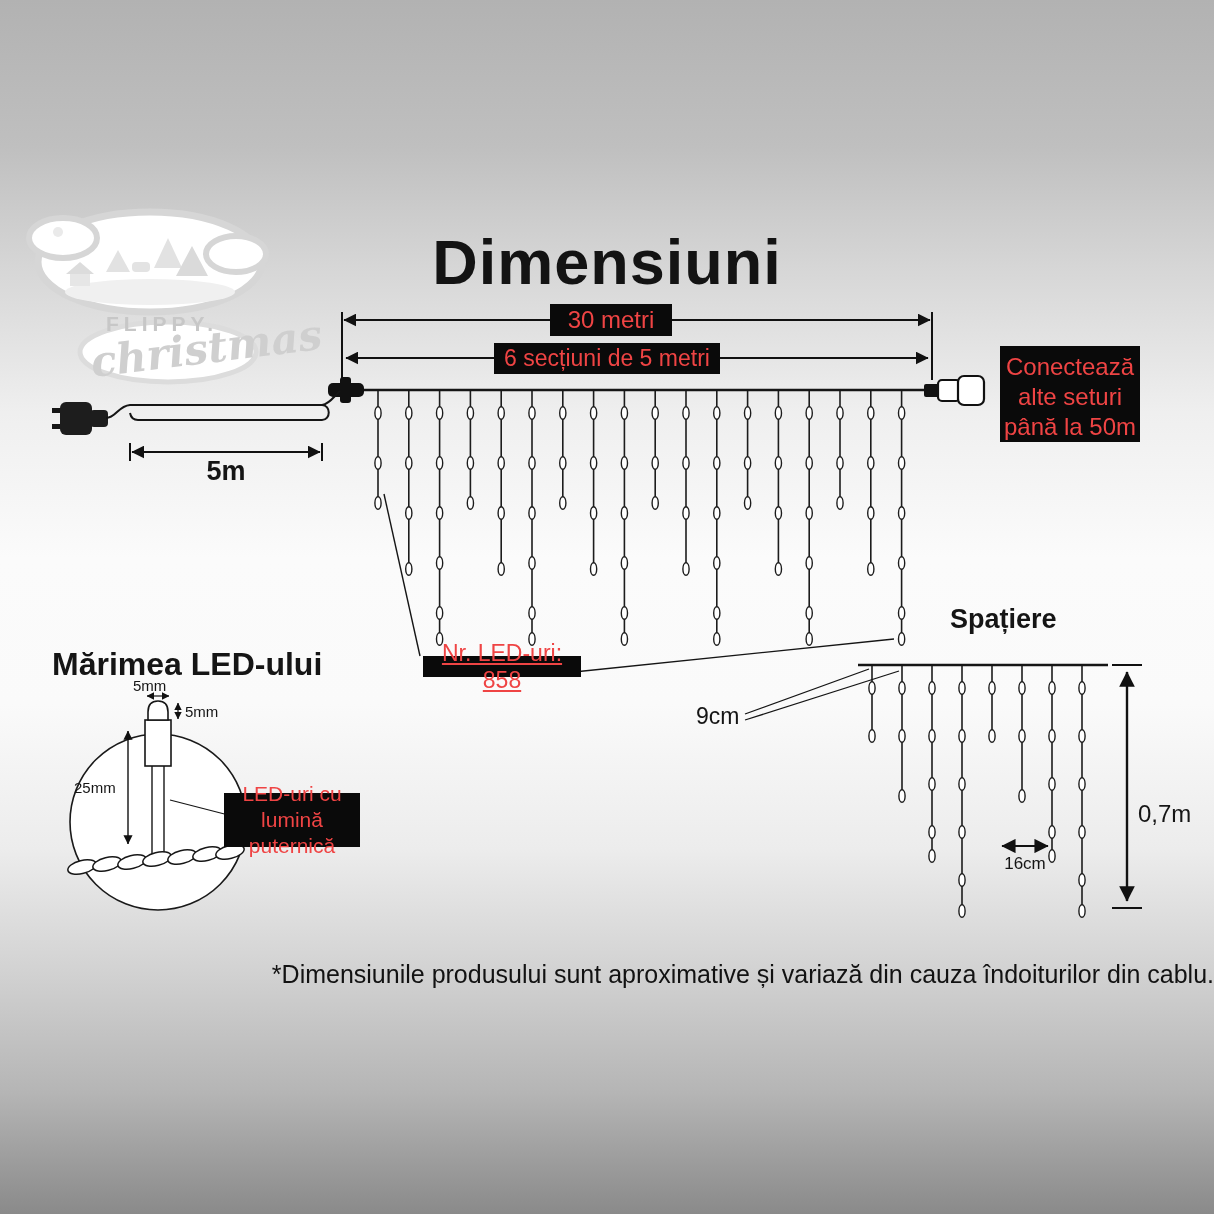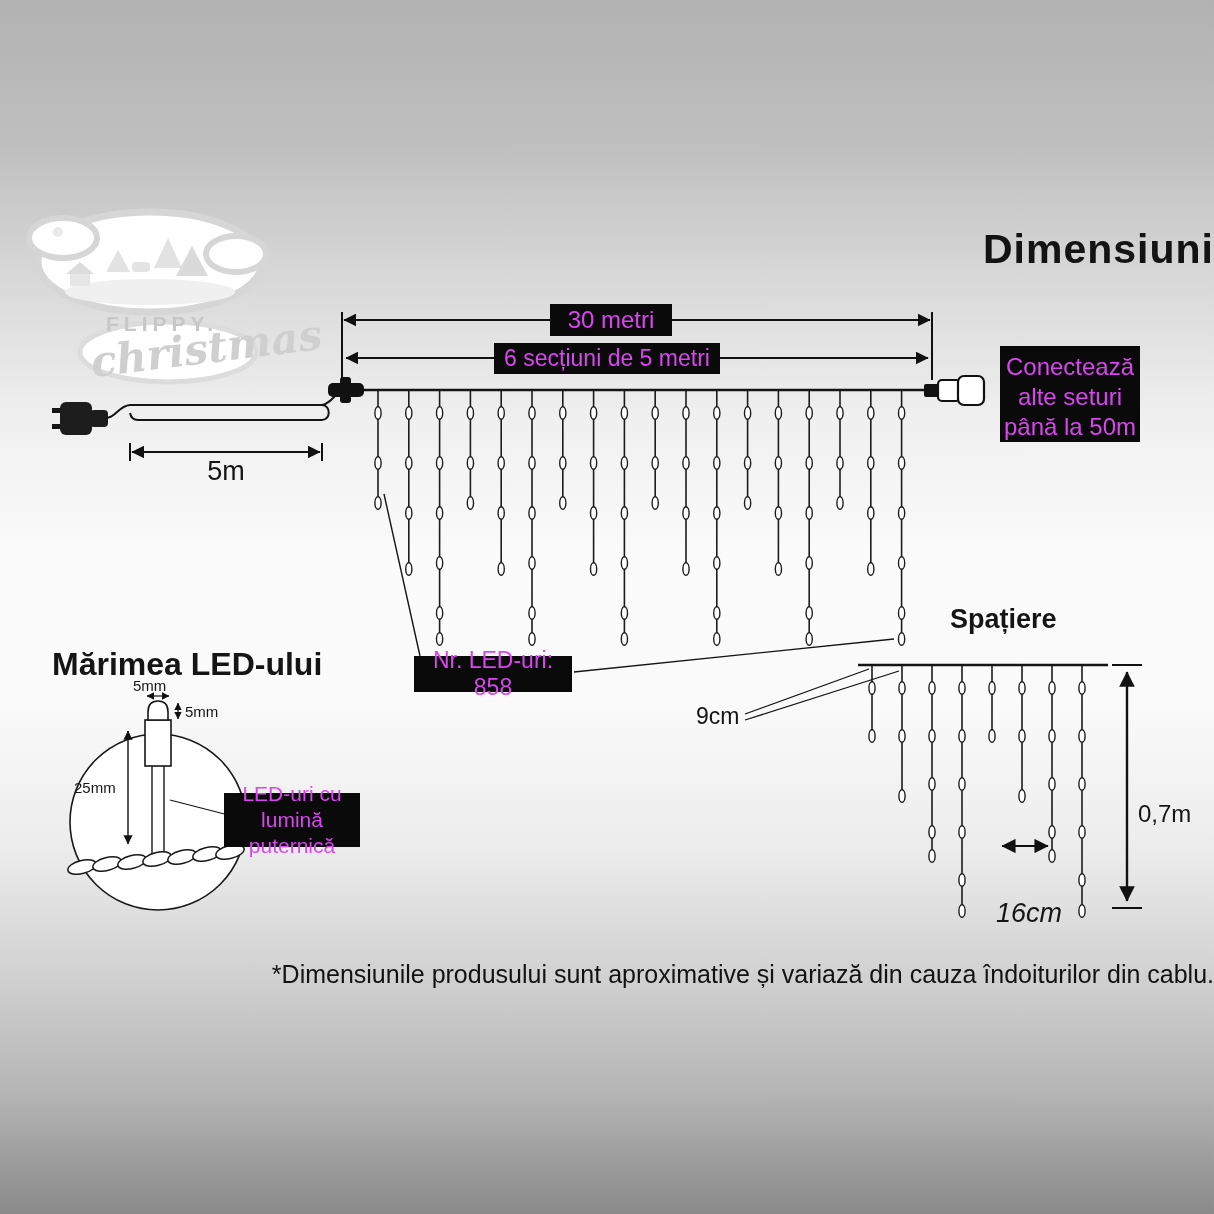--- a/index.html
+++ b/index.html
@@ -8,38 +8,38 @@
     position:relative; overflow:hidden;
     font-family:"Liberation Sans", sans-serif;
     background:linear-gradient(180deg,
       #b2b2b2 0%, #bfbfbf 12%, #d6d6d6 22%, #efefef 34%,
       #fbfbfb 46%, #fafafa 58%, #ececec 70%, #d2d2d2 80%,
       #b5b5b5 90%, #8a8a8a 100%);
   }
   svg#diagram { position:absolute; inset:0; z-index:1; }
   .txt { position:absolute; z-index:2; color:#151515; }
 
-  #page-title { left:0; right:0; top:226px; text-align:right;
-    font-size:41px; font-weight:700; letter-spacing:1px; color:#131313; }
-
-  .badge { position:absolute; z-index:3; background:#0a0a0a; color:#d946ef;
+  #page-title { left:0; right:0; top:226px; text-align:center;
+    font-size:63px; font-weight:700; letter-spacing:1px; color:#131313; }
+
+  .badge { position:absolute; z-index:3; background:#0a0a0a; color:#ef4444;
     display:flex; align-items:center; justify-content:center; text-align:center; }
   #b30   { left:550px; top:304px; width:122px; height:32px; font-size:24px; }
   #bsect { left:494px; top:343px; width:226px; height:31px; font-size:23px; }
   #bconn { left:1000px; top:346px; width:140px; height:96px; font-size:24px; line-height:30px;align-items:flex-end; }
-  #bled  { left:414px; top:656px; width:158px; height:36px; font-size:23px; }
+  #bled  { left:423px; top:656px; width:158px; height:21px; font-size:23px;text-decoration:underline; }
   #bnote { left:224px; top:793px; width:136px; height:54px; font-size:21px; line-height:26px; }
 
   .hdg { font-weight:700; }
   #hspat { left:950px; top:604px; font-size:27px; }
   #hmar  { left:52px;  top:646px; font-size:32px; }
 
-  #l5m { left:196px; top:456px; width:60px; text-align:center; font-size:27px; }
+  #l5m { left:196px; top:456px; width:60px; text-align:center; font-size:27px;font-weight:bold; }
   #l9  { left:696px; top:703px; font-size:23px; }
-  #l16 { left:996px; top:898px; width:58px; text-align:center; font-size:27px;font-style:italic; }
+  #l16 { left:996px; top:854px; width:58px; text-align:center; font-size:17px; }
   #l07 { left:1138px; top:772px; font-size:24px;margin-top:28px; }
   .sm  { font-size:15px; }
   #lcw { left:133px; top:677px; }
   #lch { left:185px; top:703px; }
   #l25 { left:74px;  top:779px; }
 
   #footnote { left:0; right:0; top:960px; text-align:right; font-size:25px; color:#121212; }
 
   #brand-name { left:106px; top:312px; font-size:21px; letter-spacing:5px;
     color:#c7c7c7; font-weight:600; }

